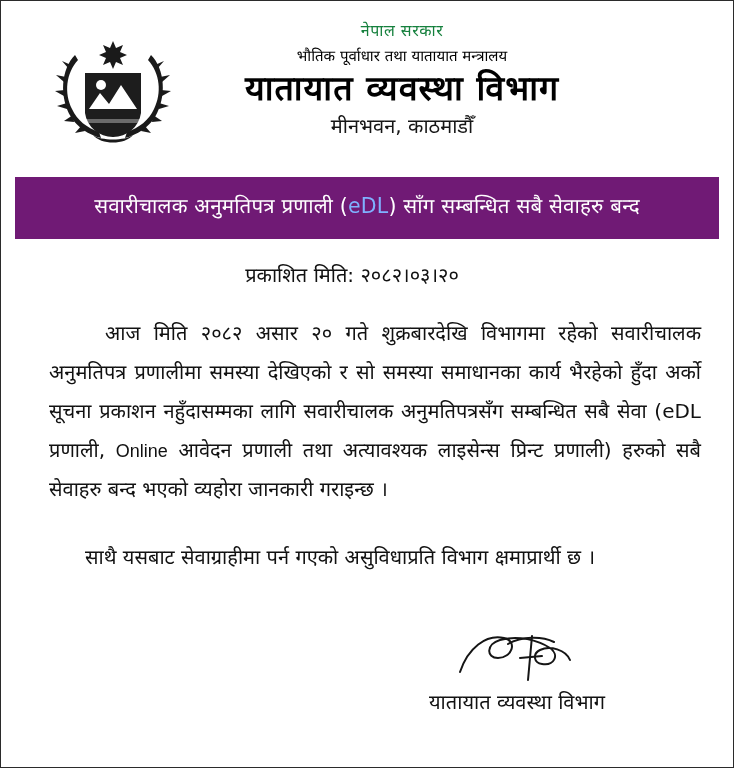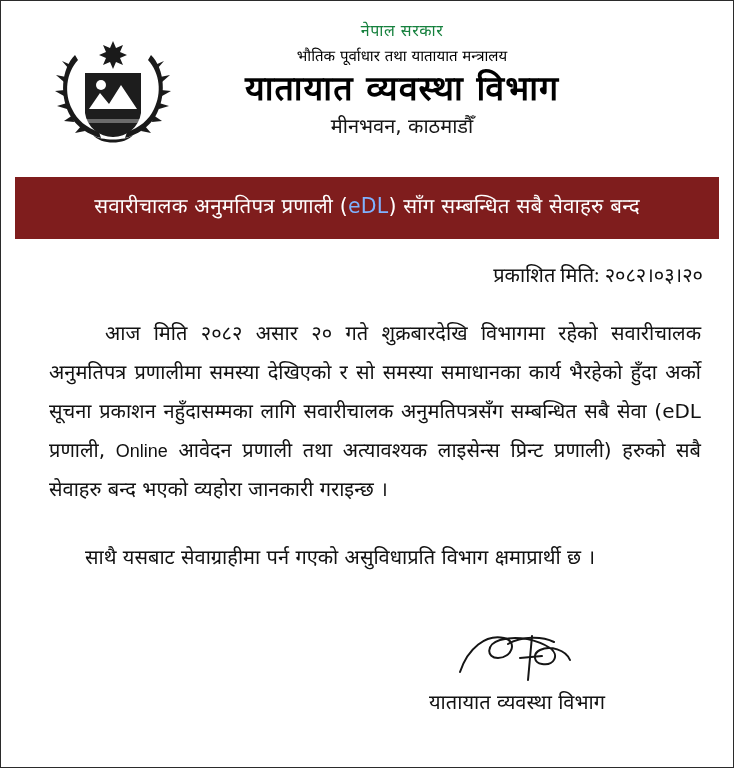--- a/index.html
+++ b/index.html
@@ -81,42 +81,41 @@
     top: 38px;
     width: 132px;
     height: 132px;
     opacity: 0.5;
     pointer-events: none;
   }
 
   
   .title-band {
     margin: 6px 14px 0 14px;
-    background: #7f1d1d;
+    background: #701a75;
     color: #ffffff;
     text-align: center;
     padding: 14px 24px 16px 24px;
     box-sizing: border-box;
   }
   .title-band .line {
     font-size: 20.5px;
     line-height: 1.55;
     letter-spacing: 0.2px;
   }
   .title-band .edl {
     color: #7fb2ff;
   }
 
   
   .pub-date {
-    text-align: right;
+    text-align: center;
     padding: 22px 30px 0 0;
     font-size: 20px;
     color: #111111;
-    font-family: Liberation Serif, serif;
   }
 
   
   .body-text {
     padding: 26px 32px 0 32px;
     font-size: 20px;
     line-height: 1.95;
     text-align: justify;
     text-justify: inter-word;
     color: #111111;

